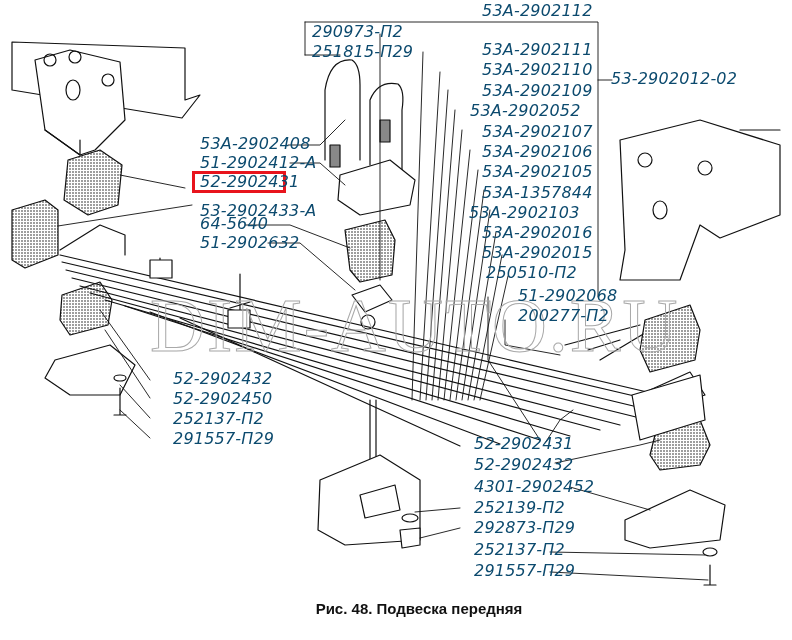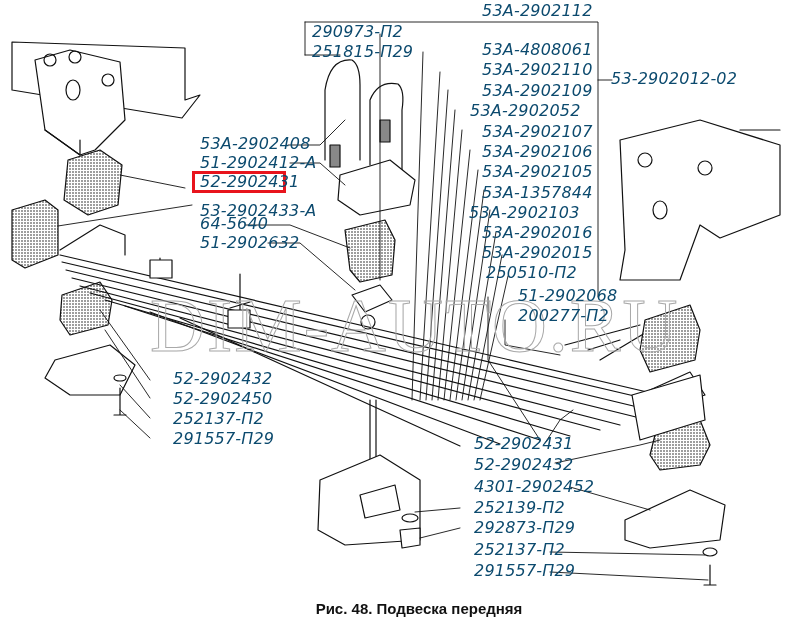--- a/index.html
+++ b/index.html
@@ -141,21 +141,21 @@
       <path d="M550 572 L708 580"></path>
     </g>
   </svg>
 
   <div class="wm">DIM-AUTO.RU</div>
 
   <div class="lbl" style="left:312px;top:25px">290973-П2</div>
   <div class="lbl" style="left:312px;top:45px">251815-П29</div>
 
   <div class="lbl" style="left:482px;top:4px">53А-2902112</div>
-  <div class="lbl" style="left:482px;top:43px">53А-4808061</div>
+  <div class="lbl" style="left:482px;top:43px">53А-2902111</div>
   <div class="lbl" style="left:482px;top:63px">53А-2902110</div>
   <div class="lbl" style="left:482px;top:84px">53А-2902109</div>
   <div class="lbl" style="left:470px;top:104px">53А-2902052</div>
   <div class="lbl" style="left:482px;top:125px">53А-2902107</div>
   <div class="lbl" style="left:482px;top:145px">53А-2902106</div>
   <div class="lbl" style="left:482px;top:165px">53А-2902105</div>
   <div class="lbl" style="left:482px;top:186px">53А-1357844</div>
   <div class="lbl" style="left:469px;top:206px">53А-2902103</div>
   <div class="lbl" style="left:482px;top:226px">53А-2902016</div>
   <div class="lbl" style="left:482px;top:246px">53А-2902015</div>

